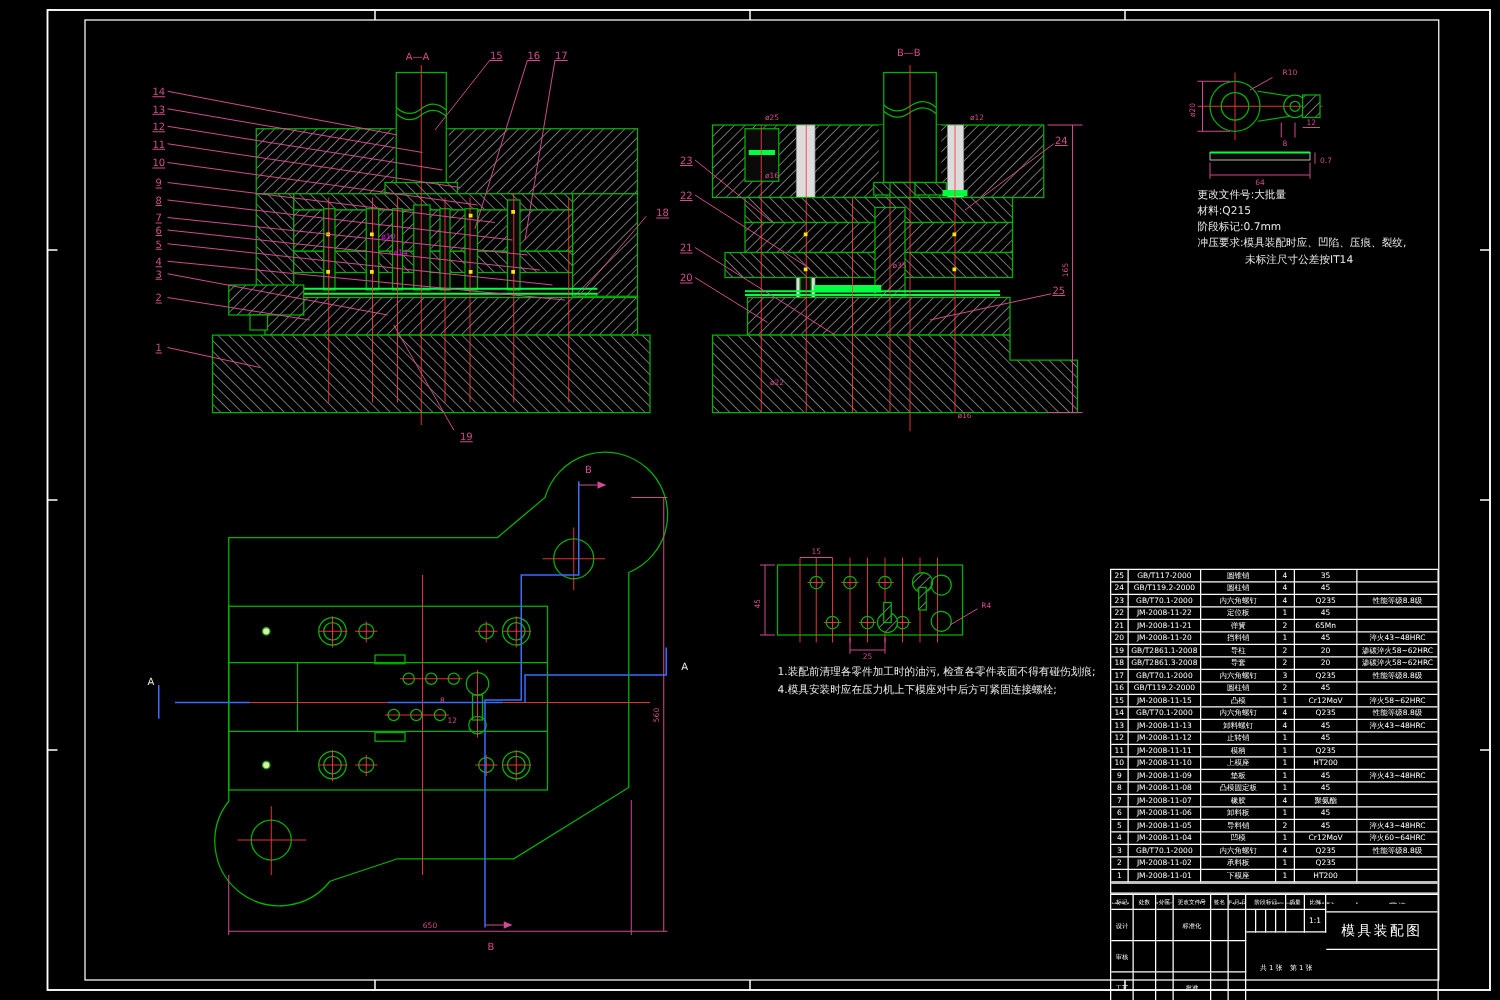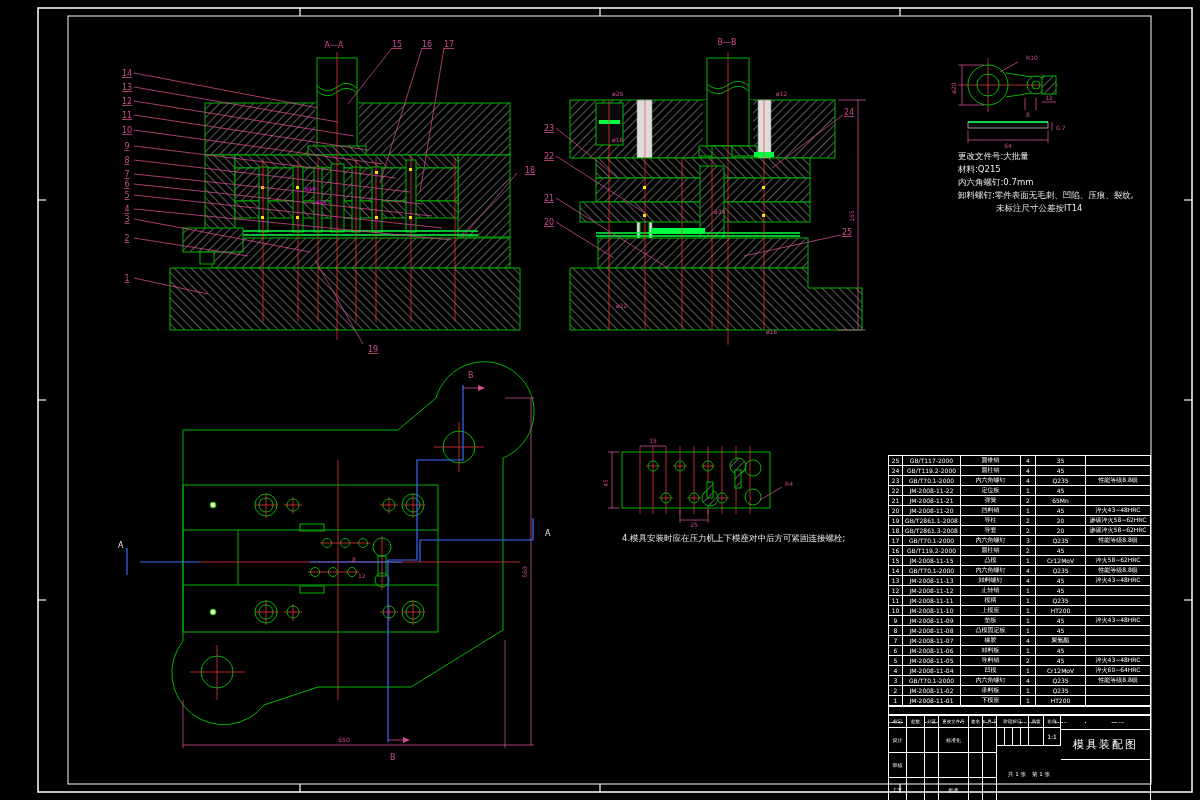--- a/index.html
+++ b/index.html
@@ -430,26 +430,27 @@
     <text class="wt" x="118" y="548">A</text>
     <text class="wt" x="545" y="536">A</text>
     <text class="mgt" x="468" y="378">B</text>
     <text class="mgt" x="390" y="760">B</text>
   </g>
 </svg>
 
 <div id="part-notes" class="ov">
   <div>更改文件号:大批量</div>
   <div>材料:Q215</div>
-  <div>内六角螺钉:0.7mm</div>
-  <div>卸料螺钉:零件表面无毛刺、凹陷、压痕、裂纹,</div>
+  <div>阶段标记:0.7mm</div>
+  <div>冲压要求:模具装配时应、凹陷、压痕、裂纹,</div>
   <div class="ind">未标注尺寸公差按IT14</div>
 </div>
 
 <div id="tech" class="ov">
+  <div>1.装配前清理各零件加工时的油污, 检查各零件表面不得有碰伤划痕;</div>
   <div>4.模具安装时应在压力机上下模座对中后方可紧固连接螺栓;</div>
 </div>
 
 <div id="bom" class="ov">
   <div class="bom-rows">
 
       <div class="brow">
         <div class="bcell c1">25</div>
         <div class="bcell c2">GB/T117-2000</div>
         <div class="bcell c3">圆锥销</div>

